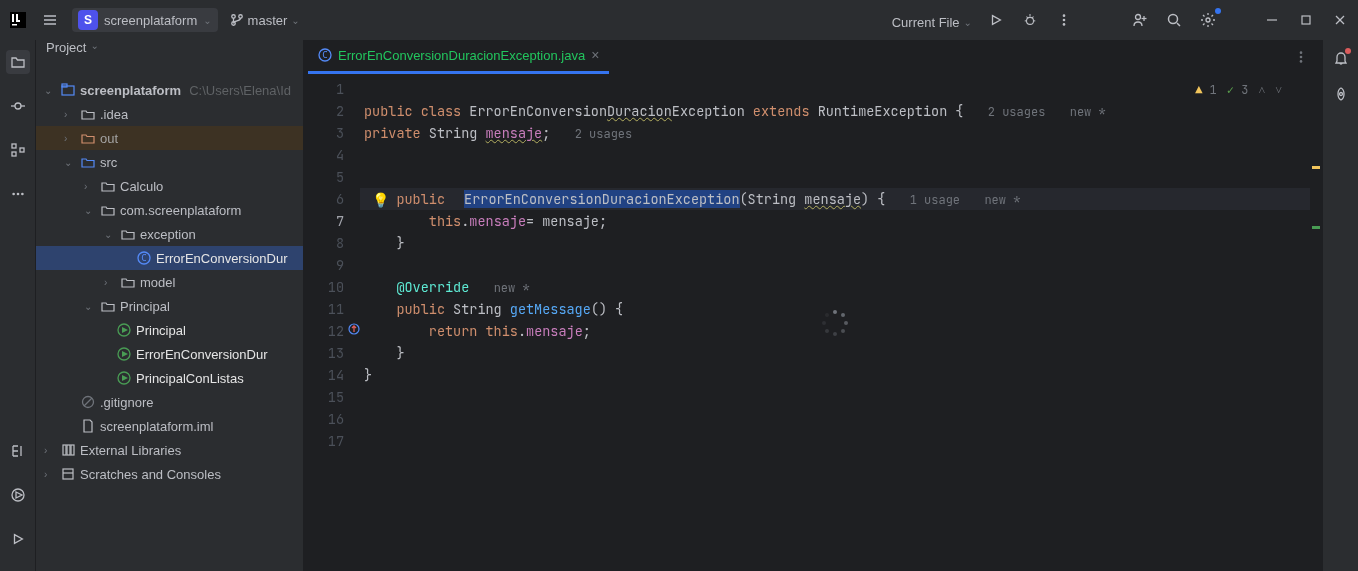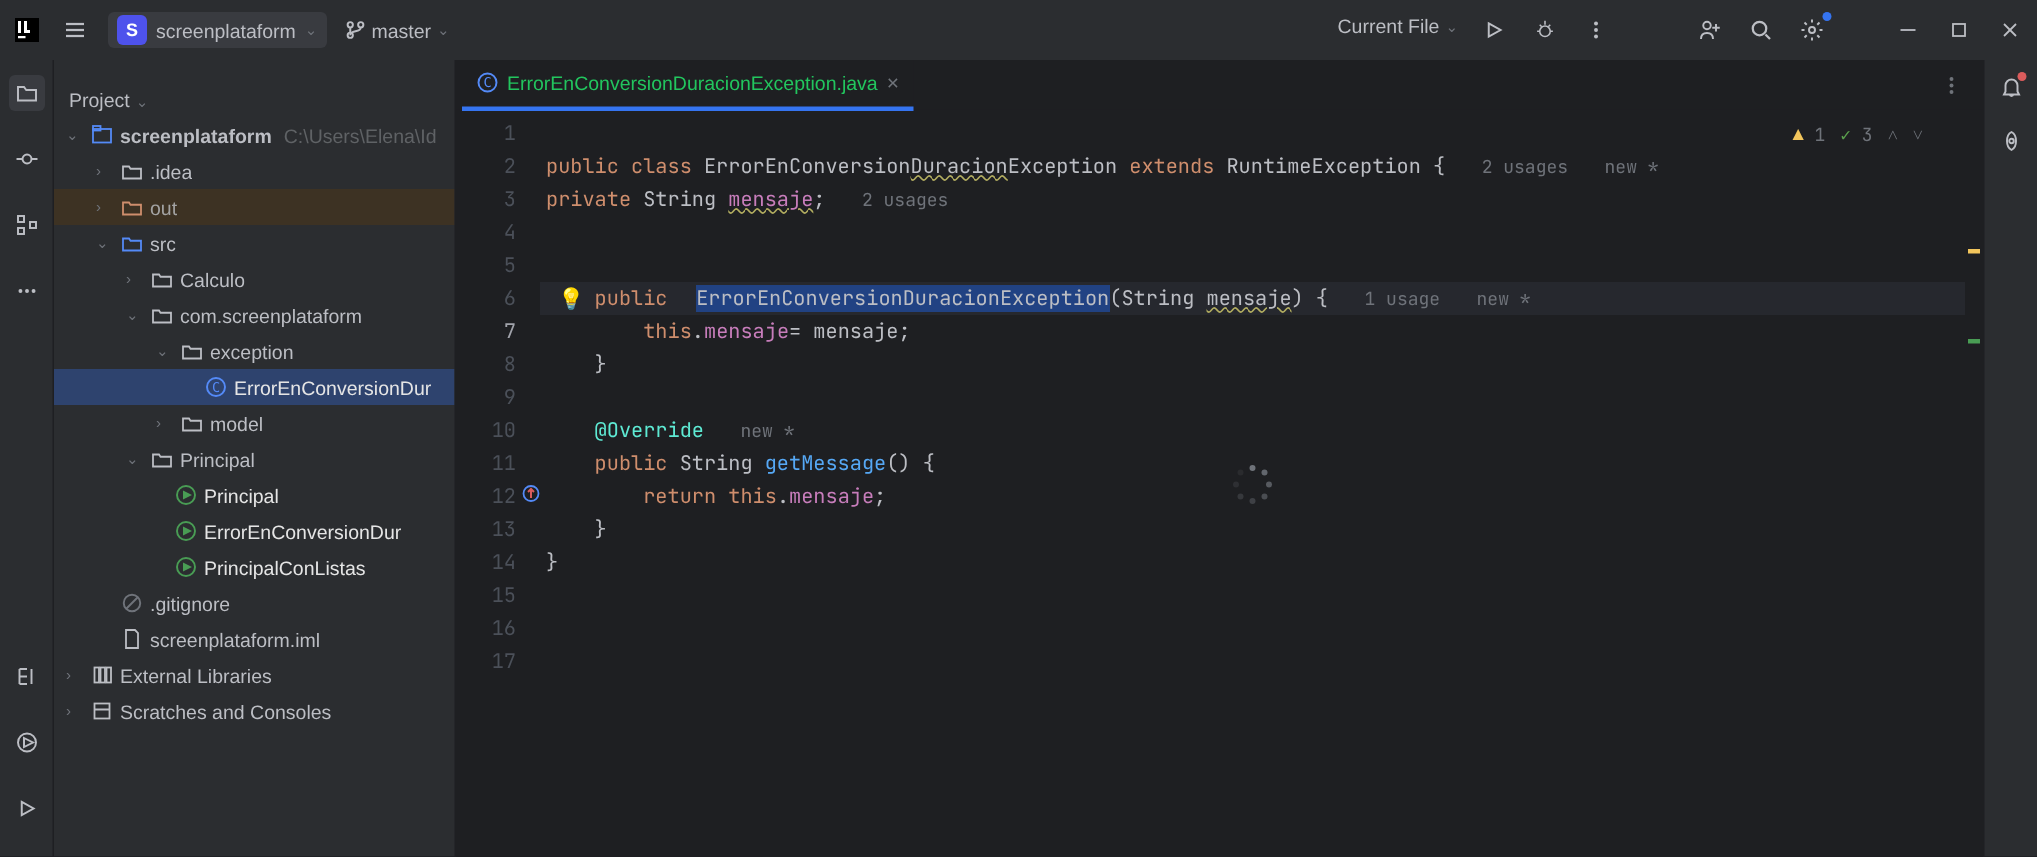--- a/index.html
+++ b/index.html
@@ -12,21 +12,21 @@
   overflow: hidden;
 }
 .titlebar {
   height: 40px;
   background: #2b2d30;
   display: flex;
   align-items: center;
   padding: 0 8px;
 }
 .titlebar .left { display: flex; align-items: center; gap: 12px; }
-.titlebar .right { margin-left: auto; display: flex; align-items: flex-start; gap: 14px; }
+.titlebar .right { margin-left: auto; display: flex; align-items: flex-end; gap: 14px; }
 .titlebar .icon-btn { width: 20px; height: 20px; display: flex; align-items: center; justify-content: center; color: #bcbec4; cursor: pointer; }
 .project-badge {
   width: 20px; height: 20px; background: #4e52ec; border-radius: 4px;
   display: flex; align-items: center; justify-content: center;
   color: #fff; font-size: 12px; font-weight: bold;
 }
 .titlebar-text { color: #bcbec4; display: flex; align-items: center; gap: 4px; }
 .chevron { font-size: 10px; color: #6f737a; }
 .workspace { display: flex; height: calc(100% - 40px); }
 .left-rail {
@@ -34,21 +34,21 @@
   display: flex; flex-direction: column; align-items: center; padding: 10px 0; gap: 20px;
 }
 .left-rail .rail-btn { width: 24px; height: 24px; display: flex; align-items: center; justify-content: center; color: #bcbec4; cursor: pointer; }
 .left-rail .rail-btn.active { background: #393b40; border-radius: 4px; }
 .left-rail .bottom { margin-top: auto; display: flex; flex-direction: column; gap: 20px; padding-bottom: 10px; }
 .project-panel {
   width: 268px; background: #2b2d30; border-right: 1px solid #1e1f22;
   display: flex; flex-direction: column;
 }
 .panel-header {
-  height: 34px; display: flex; align-items: flex-end; padding: 0 10px;
+  height: 34px; display: flex; align-items: flex-start; padding: 0 10px;
   color: #bcbec4; font-size: 13px;
 }
 .tree { flex: 1; overflow: auto; padding: 4px 0; }
 .tree-row {
   height: 24px; display: flex; align-items: center;
   padding-left: 10px; gap: 4px; cursor: pointer; white-space: nowrap;
 }
 .tree-row.selected { background: #2e436e; }
 .tree-row.highlight-out { background: #3d3223; }
 .tree-row .arrow { width: 12px; color: #6f737a; font-size: 10px; }

